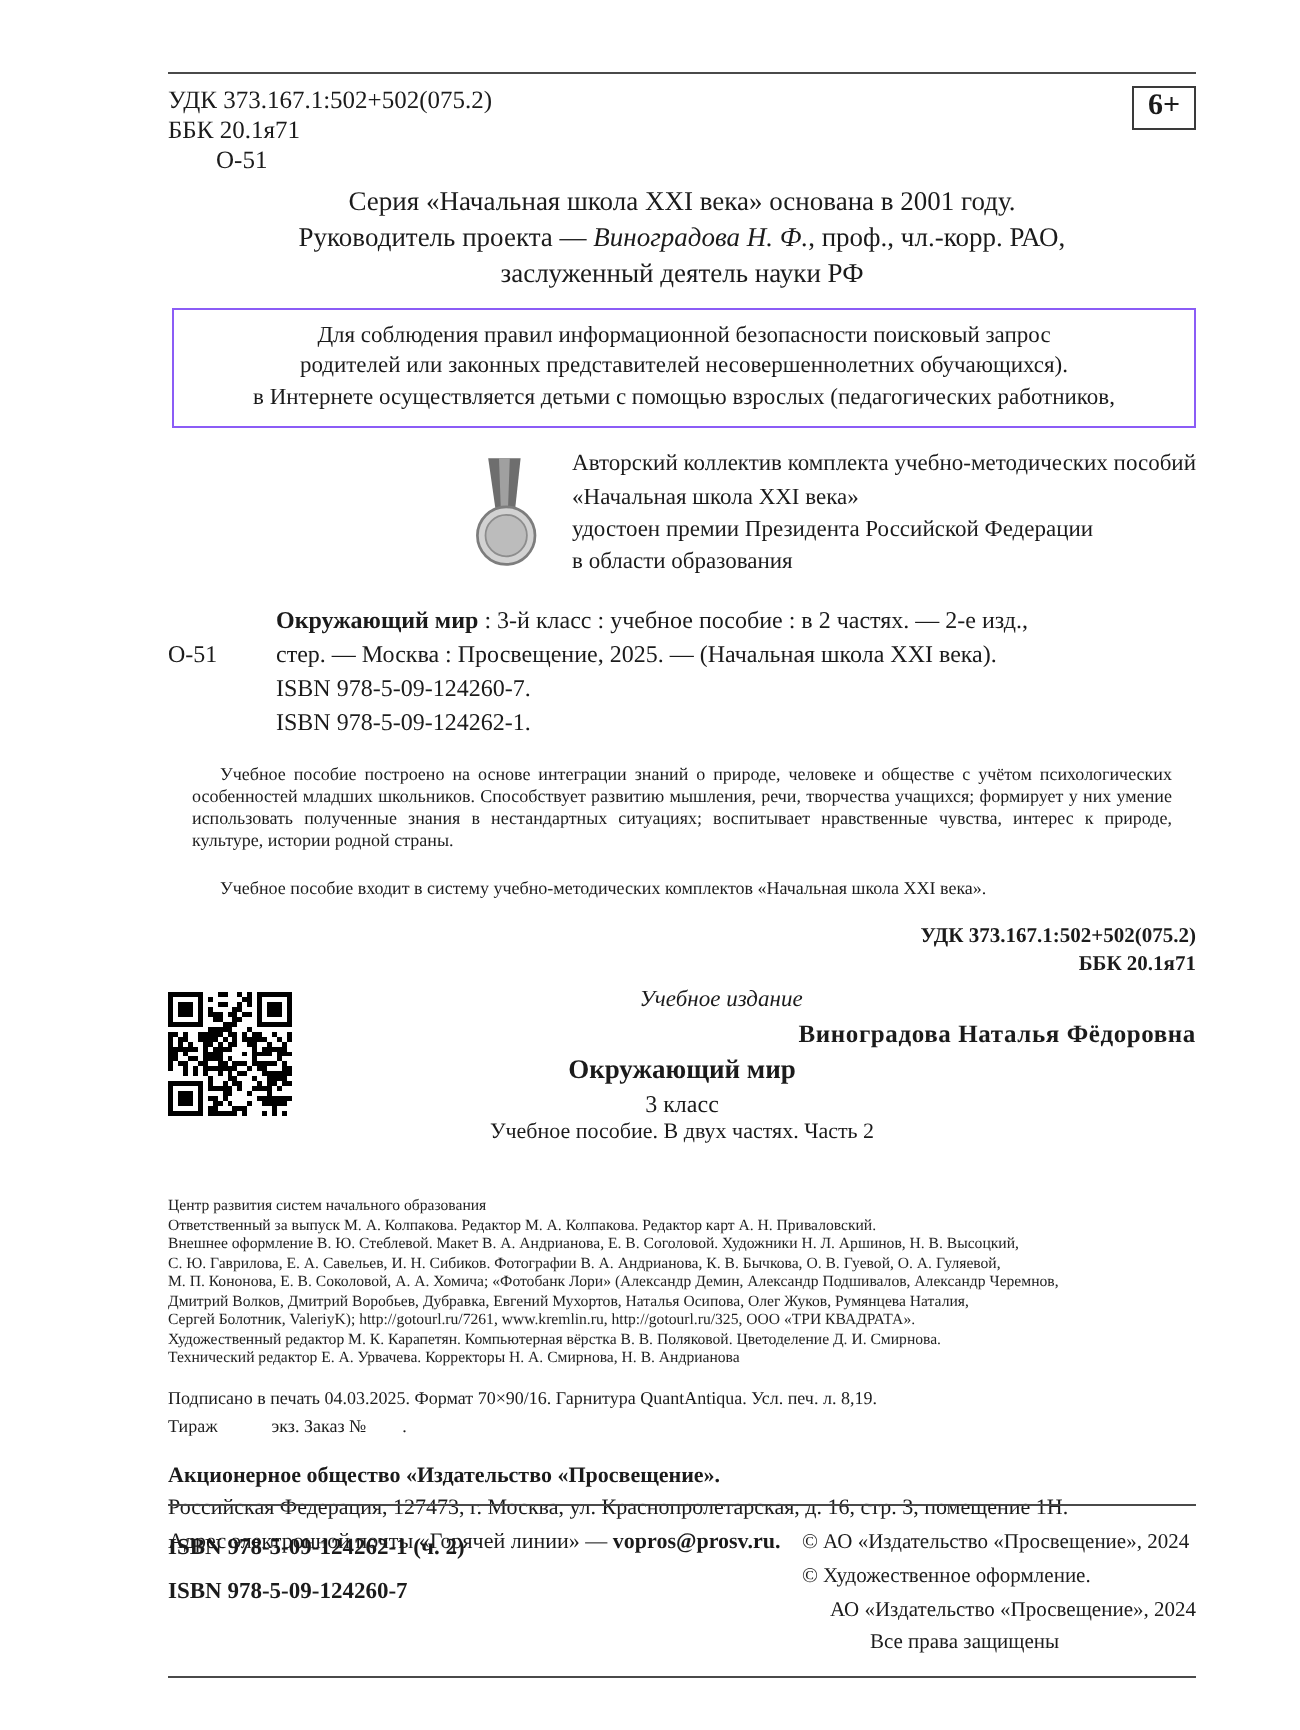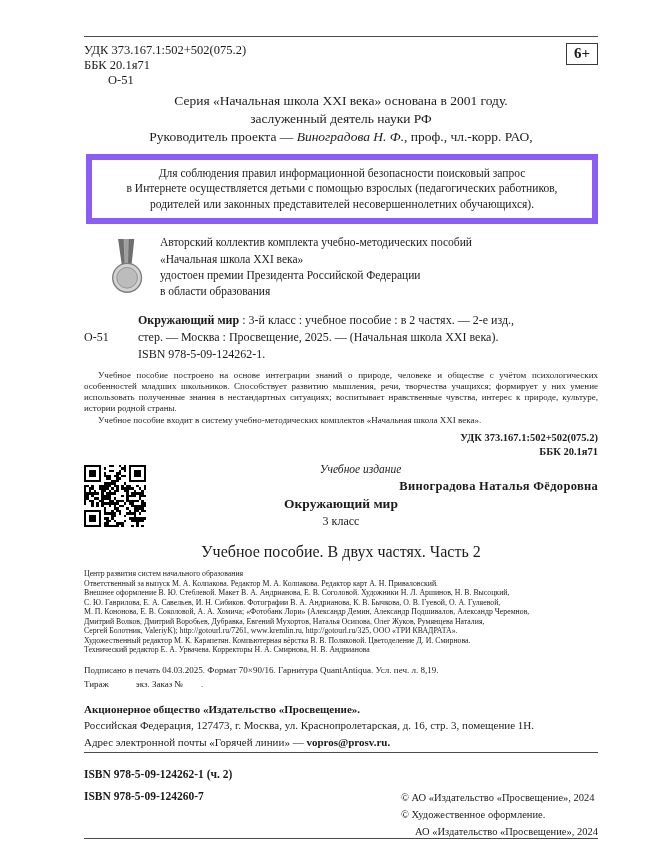--- a/index.html
+++ b/index.html
@@ -9,45 +9,45 @@
     position:relative;padding:36px 52px 0 84px;box-sizing:border-box;overflow:hidden;
   }
   .rule{height:1px;background:#4a4a4a;}
   .header-row{display:flex;justify-content:space-between;margin-top:6px;}
   .udk-block{font-size:12.5px;line-height:1.18;}
   .udk-block .code{padding-left:24px;}
   .age-badge{font-size:15px;font-weight:bold;border:1.5px solid #3a3a3a;padding:1px 7px 2px;height:fit-content;}
   .series{text-align:center;font-size:13.5px;margin-top:5px;line-height:1.32;}
   .italic{font-style:italic;}
   .bold{font-weight:bold;}
-  .safety-box{border:6px solid #8b5cf6;text-align:center;font-size:11.5px;line-height:1.35;padding:6px 8px;margin:8px 0 0 2px;}
-  .award-row{display:flex;align-items:center;gap:14px;margin:10px 0 0 26px;}
+  .safety-box{border:1px solid #8b5cf6;text-align:center;font-size:11.5px;line-height:1.35;padding:6px 8px;margin:8px 0 0 2px;}
+  .award-row{display:flex;align-items:center;gap:14px;margin:10px 0 0 26px;justify-content:flex-end;}
   .medal{width:36px;height:60px;flex:0 0 auto;}
   .award-text{font-size:11.5px;line-height:1.42;}
   .biblio{position:relative;margin-top:12px;font-size:12px;line-height:1.42;padding-left:54px;}
   .biblio .code-out{position:absolute;left:0;top:17px;}
   .annotation{font-size:9px;line-height:1.25;text-align:justify;margin-top:7px;}
-  .annotation p{margin:0;text-indent:14px;}
+  .annotation p{margin:12px;text-indent:14px;}
   .udk-right{text-align:right;font-weight:bold;font-size:10.5px;line-height:1.35;margin-top:5px;}
   .edition-section{position:relative;margin-top:2px;min-height:98px;}
   .qr{position:absolute;left:0;top:4px;width:62px;height:62px;}
   .edition-text{text-align:center;padding-top:2px;}
   .ed-kind{font-style:italic;font-size:11.5px;margin-left:39px;}
   .ed-author{font-weight:bold;font-size:12.5px;margin-top:4px;letter-spacing:.3px;text-align:right;}
   .ed-title{font-weight:bold;font-size:13.5px;margin-top:2px;}
   .ed-grade{font-size:12px;margin-top:2px;}
-  .ed-subtitle{font-size:16px;margin-top:14px;}
+  .ed-subtitle{font-size:11px;margin-top:0;}
   .credits{font-size:7.8px;line-height:1.22;margin-top:8px;color:#222;white-space:nowrap;}
   .imprint{font-size:9px;margin-top:9px;line-height:1.55;}
   .publisher{text-align:left;font-size:11px;margin-top:9px;line-height:1.5;}
   .publisher .p1{font-weight:bold;}
   .rule-above-isbn{position:absolute;left:84px;right:52px;top:752px;height:1px;background:#4a4a4a;}
   .bottom-row{position:absolute;left:84px;right:52px;top:764px;display:flex;justify-content:space-between;}
   .isbn-block{font-weight:bold;font-size:11.5px;line-height:1.9;}
-  .copyright-block{font-size:10.5px;line-height:1.6;margin-top:26px;}
+  .copyright-block{font-size:10.5px;line-height:1.6;}
   .copyright-block .cont{padding-left:14px;}
   .copyright-block .rights{padding-left:34px;}
   .rule-bottom{position:absolute;left:84px;right:52px;top:838px;height:1px;background:#4a4a4a;}
 </style>
 </head>
 <body>
 
 <div class="page">
 
   <div class="rule"></div>
@@ -56,28 +56,28 @@
     <div class="udk-block">
       <div>УДК 373.167.1:502+502(075.2)</div>
       <div>ББК 20.1я71</div>
       <div class="code">О-51</div>
     </div>
     <div class="age-badge">6+</div>
   </div>
 
   <div class="series">
     <div>Серия «Начальная школа XXI века» основана в 2001 году.</div>
+    <div><span>Руководитель проекта — </span><span class="italic">Виноградова Н. Ф.</span><span>, проф., чл.-корр. РАО,</span></div>
     <div>заслуженный деятель науки РФ</div>
-    <div><span>Руководитель проекта — </span><span class="italic">Виноградова Н. Ф.</span><span>, проф., чл.-корр. РАО,</span></div>
   </div>
 
   <div class="safety-box">
     <div>Для соблюдения правил информационной безопасности поисковый запрос</div>
+    <div>родителей или законных представителей несовершеннолетних обучающихся).</div>
     <div>в Интернете осуществляется детьми с помощью взрослых (педагогических работников,</div>
-    <div>родителей или законных представителей несовершеннолетних обучающихся).</div>
   </div>
 
   <div class="award-row">
     <svg class="medal" viewBox="0 0 40 62">
       <polygon points="9,0 27,0 24,28 13,28" fill="#6e6e6e"></polygon>
       <polygon points="15,0 21,0 20,28 16,28" fill="#a0a0a0"></polygon>
       <circle cx="19" cy="43" r="16" fill="#d2d2d2" stroke="#7d7d7d" stroke-width="1.5"></circle>
       <circle cx="19" cy="43" r="11.5" fill="#bcbcbc" stroke="#8d8d8d" stroke-width="1"></circle>
     </svg>
     <div class="award-text">
@@ -85,20 +85,21 @@
       <div>«Начальная школа XXI века»</div>
       <div>удостоен премии Президента Российской Федерации</div>
       <div>в области образования</div>
     </div>
   </div>
 
   <div class="biblio">
     <span class="code-out">О-51</span>
     <div><span class="bold">Окружающий мир</span><span> : 3-й класс : учебное пособие : в 2 частях. — 2-е изд.,</span></div>
     <div>стер. — Москва : Просвещение, 2025. — (Начальная школа XXI века).</div>
+    <div>ISBN 978-5-09-124260-7.</div>
     <div>ISBN 978-5-09-124262-1.</div>
   </div>
 
   <div class="annotation">
     <p>Учебное пособие построено на основе интеграции знаний о природе, человеке и обществе с учётом психологических особенностей младших школьников. Способствует развитию мышления, речи, творчества учащихся; формирует у них умение использовать полученные знания в нестандартных ситуациях; воспитывает нравственные чувства, интерес к природе, культуре, истории родной страны.</p>
     <p>Учебное пособие входит в систему учебно-методических комплектов «Начальная школа XXI века».</p>
   </div>
 
   <div class="udk-right">
     <div>УДК 373.167.1:502+502(075.2)</div>
@@ -386,18 +387,19 @@
 
   <div class="bottom-row">
     <div class="isbn-block">
       <div>ISBN 978-5-09-124262-1 (ч. 2)</div>
       <div>ISBN 978-5-09-124260-7</div>
     </div>
     <div class="copyright-block">
       <div>© АО «Издательство «Просвещение», 2024</div>
       <div>© Художественное оформление.</div>
       <div class="cont">АО «Издательство «Просвещение», 2024</div>
+      <div class="rights">Все права защищены</div>
     </div>
   </div>
 
   <div class="rule-bottom"></div>
 
 </div>
 
 </body></html>

